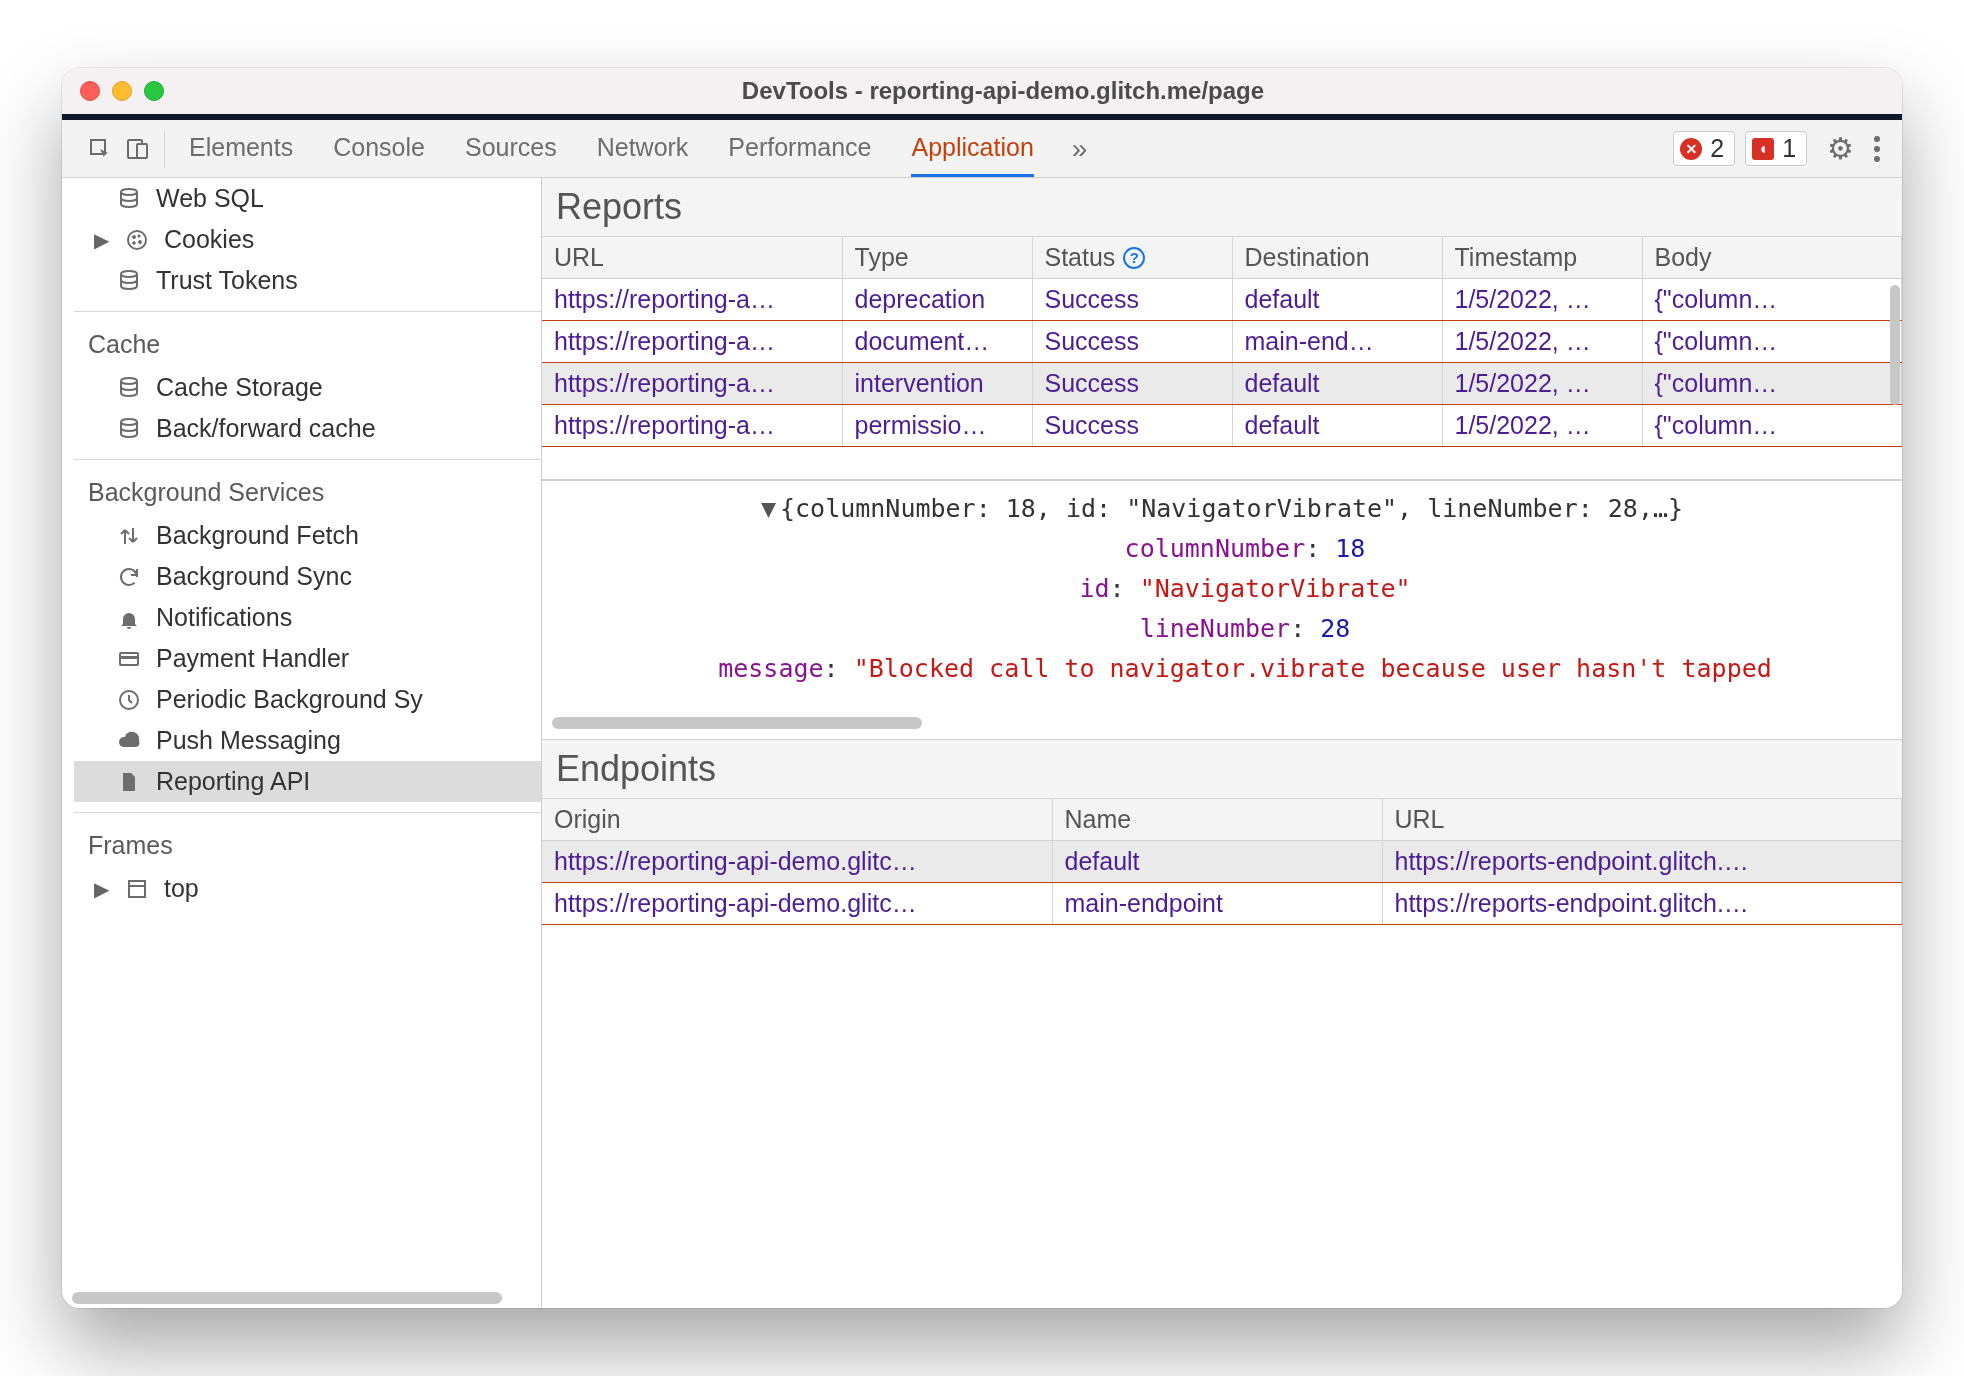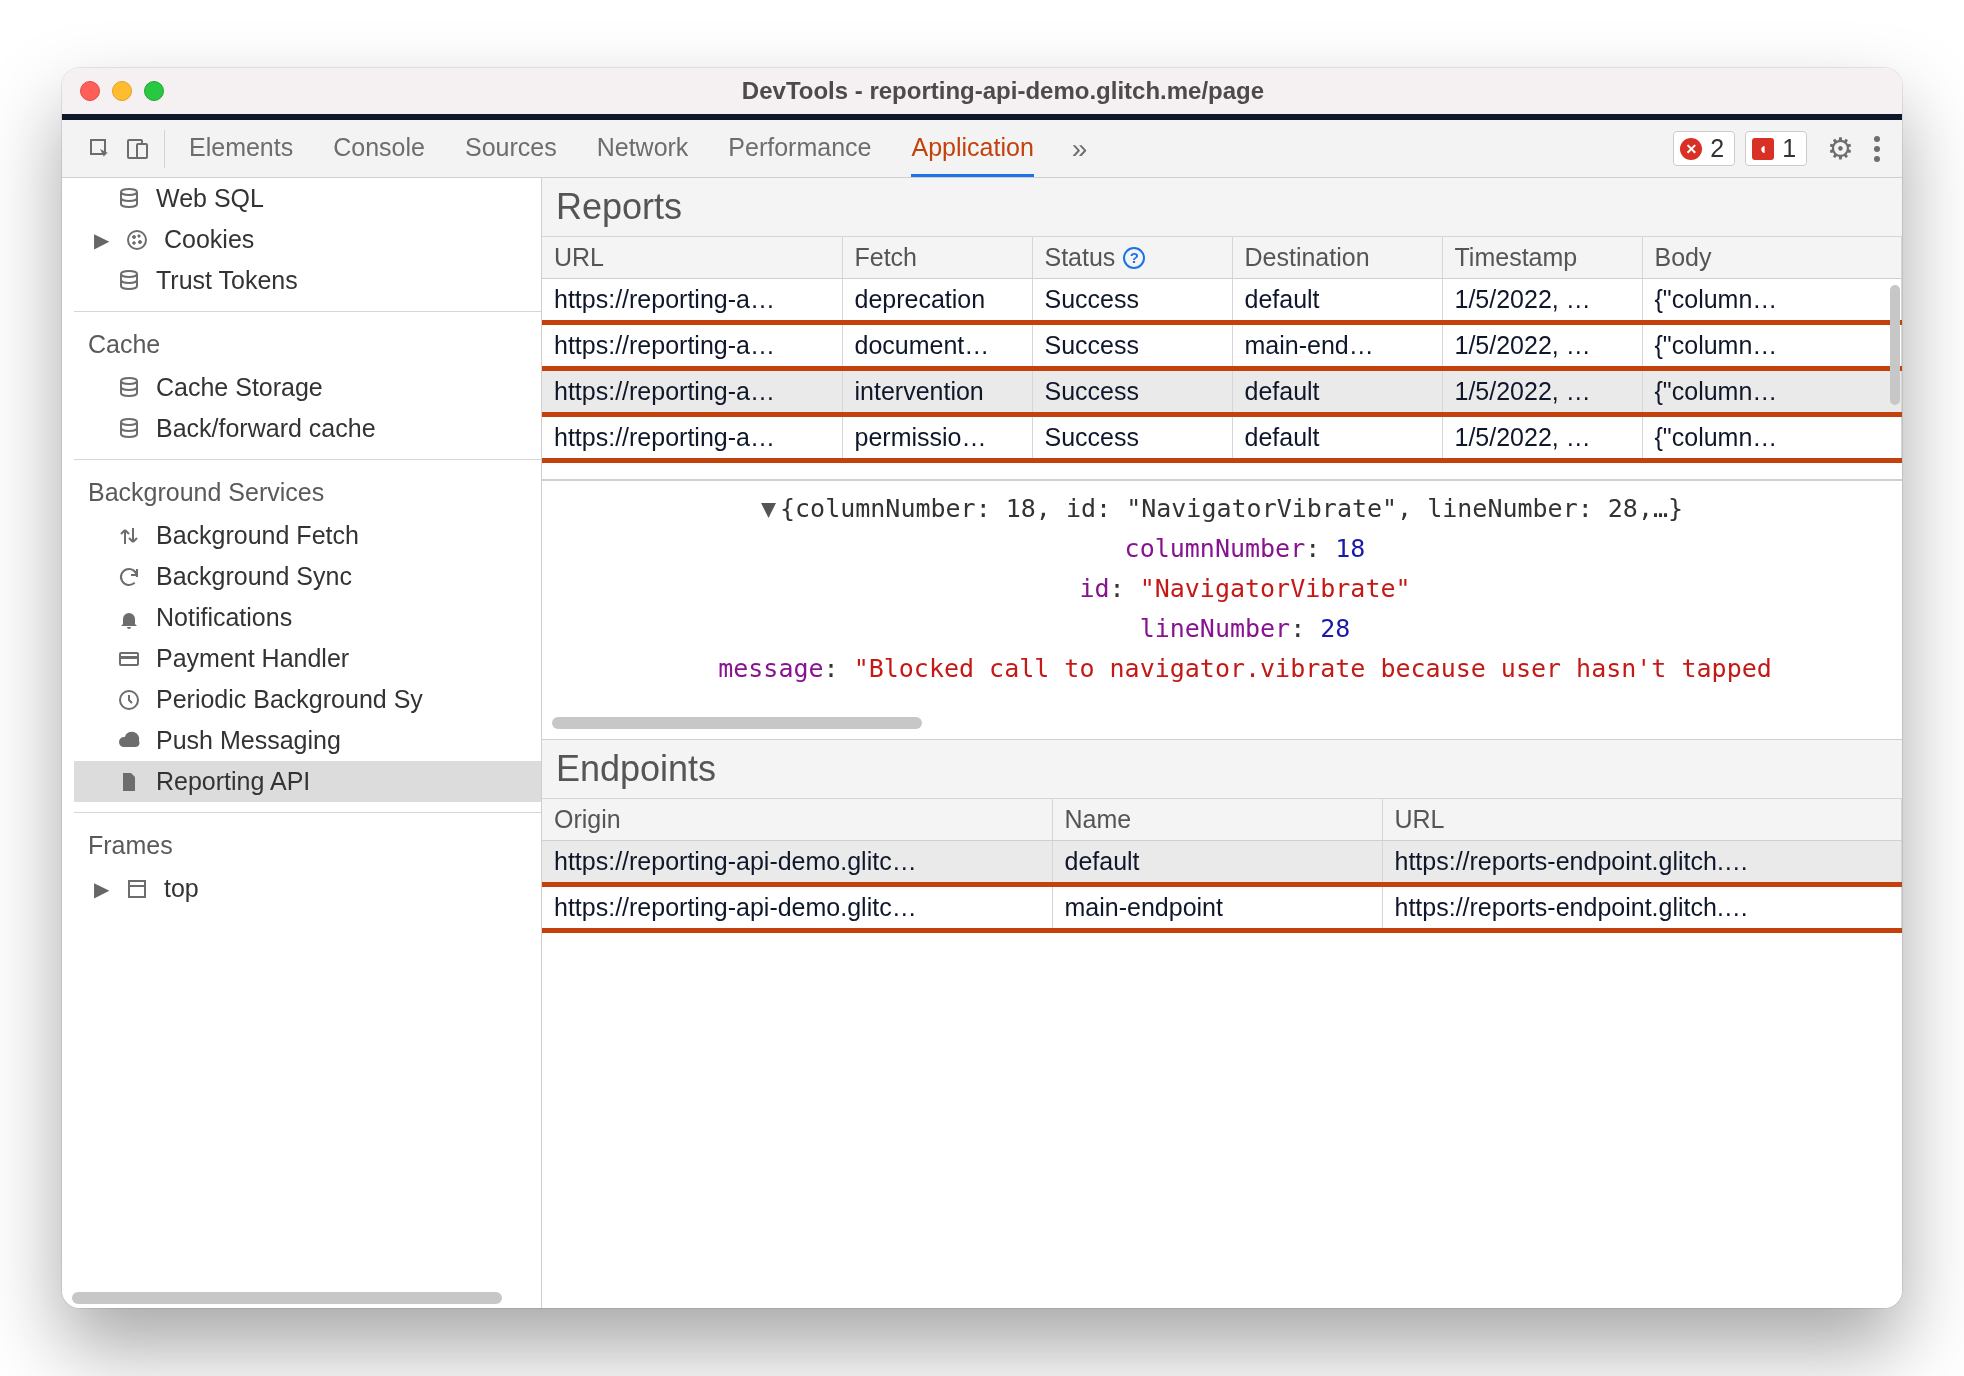--- a/index.html
+++ b/index.html
@@ -98,22 +98,22 @@
   }
   .ic { width:26px;height:26px;display:inline-flex;align-items:center;justify-content:center;color:#6d6d6d; flex:0 0 auto;}
   .side-hscroll { height:20px; background:transparent; position:relative;}
   .side-hscroll .thumb{ position:absolute; left:10px; bottom:4px; width:430px; height:12px; background:#c7c7c7; border-radius:6px;}
 
   
   .main { flex:1; display:flex; flex-direction:column; overflow:hidden; background:#fff;}
   .panel-title { font-size:36px; color:#555; padding:8px 14px; background:#f4f4f4; border-bottom:1px solid #d6d6d6;}
   table.grid { width:100%; border-collapse:collapse; table-layout:fixed;}
   table.grid th, table.grid td {
-    padding:6px 12px; text-align:left; font-weight:400; color:#0f172a;
-    border-right:1px solid #d6d6d6; border-bottom:5px solid #c2410c;
+    padding:6px 12px; text-align:left; font-weight:400; color:#4c1d95;
+    border-right:1px solid #d6d6d6; border-bottom:1px solid #c2410c;
     white-space:nowrap; overflow:hidden; text-overflow:ellipsis;
     font-size:25px;
   }
   table.grid th { background:#f4f4f4; color:#555; border-bottom:1px solid #cfcfcf;}
   table.grid tr.sel td { background:#eaeaea; }
   .status-th { display:flex; align-items:center; gap:8px;}
   .help-q { width:22px;height:22px;border:2px solid #1a73e8;border-radius:50%;display:inline-flex;align-items:center;justify-content:center;color:#1a73e8;font-size:15px;font-weight:600;}
 
   .reports-wrap { flex:0 0 auto; border-bottom:1px solid #cfcfcf; position:relative; }
   .tbl-scroll { height:200px; overflow:hidden; position:relative;}
@@ -345,21 +345,21 @@
               <col style="width:300px">
               <col style="width:190px">
               <col style="width:200px">
               <col style="width:210px">
               <col style="width:200px">
               <col>
             </colgroup>
           <thead>
               <tr>
             <th>URL</th>
-            <th>Fetch</th>
+            <th>Type</th>
             <th>
                   <div class="status-th">
                     <span>Status</span>
                     <span class="help-q">?</span>
                   </div>
                 </th>
             <th>Destination</th>
             <th>Timestamp</th>
             <th>Body</th>
           </tr>

